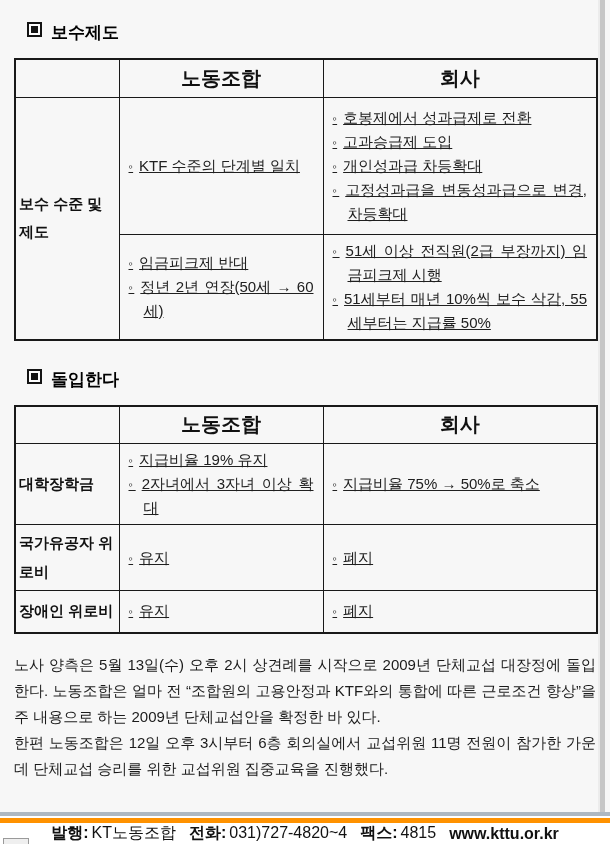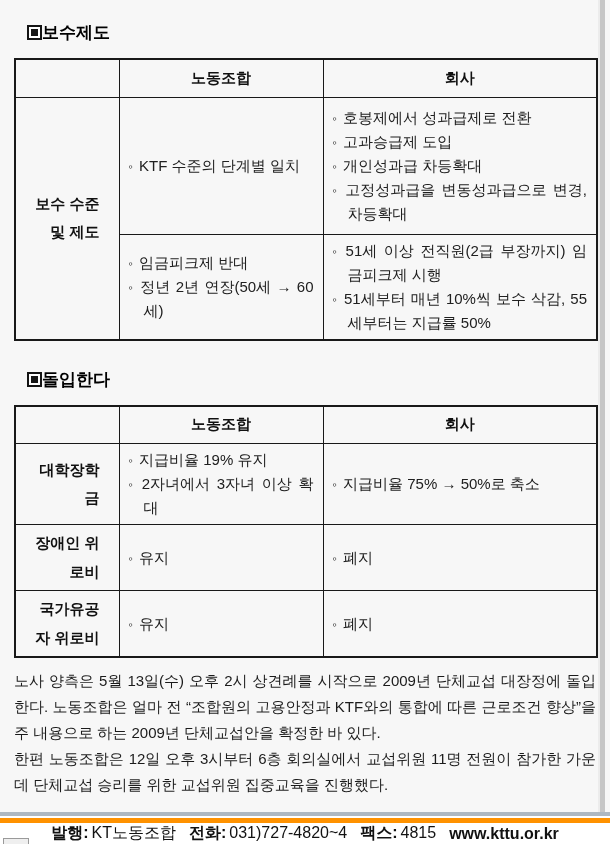--- a/index.html
+++ b/index.html
@@ -14,21 +14,21 @@
   
   .content {
     position:relative;
     width:610px; height:816px;
     background:#f7f7f7;
     border-bottom:4px solid #aeb8c1;
     padding:22px 14px 0 14px;
     overflow:hidden;
   }
   .sec-title {
-    display:flex; align-items:center; 
+    display:flex; gap:9px;
     font-size:17px; font-weight:bold; color:#000;
     margin:0 0 15px 13px;
     line-height:21px;
     font-family:Liberation Serif, serif;
   }
   .sec-title.second { margin-top:28px; }
   .sq {
     width:15px; height:15px;
     border:2px solid #141414;
     background:#fdfdfd;
@@ -39,39 +39,40 @@
 
   table.tbl {
     border-collapse:collapse;
     table-layout:fixed;
     width:582px;
     border:2px solid #191919;
     background:#f7f7f7;
   }
   table.tbl th, table.tbl td { border:1px solid #191919; vertical-align:middle; }
   th.colhead, th.corner {
-    font-size:15px; font-weight:bold; text-align:center; color:#111;
+    font-size:20px; font-weight:bold; text-align:center; color:#111;
   }
   tr.headrow { height:38px; }
   th.rowlabel {
-    font-size:15px; font-weight:bold; text-align:right; color:#111;
-    line-height:1.9; padding:4px 19px;
+    font-size:15px; font-weight:bold; text-align:left; color:#111;
+    line-height:1.9; padding:4px 3px;
   }
   td.cell { padding:4px 9px; font-size:15px; }
   td.cell ul { list-style:none; }
   td.cell li {
     line-height:1.6;
     text-align:justify;
     word-break:break-all;
     padding-left:15px; text-indent:-15px;
     color:#202020;
+    text-decoration:underline;
   }
   td.cell .b { margin-right:6px; font-size:13px; color:#202020; }
 
-  .paras { margin-top:10px; width:582px; }
+  .paras { margin-top:18px; width:582px; }
   .paras p {
     font-size:15px; line-height:26px;
     text-align:justify; word-break:break-all; color:#1b1b1b;
   }
 
   .scrollbar {
     position:absolute; top:0; right:5px;
     width:7px; height:812px;
     background:#c6c6c6;
     border-left:2px solid #ececec;
@@ -181,35 +182,35 @@
                 <li><span class="b">◦</span><span>지급비율 19% 유지</span></li>
                 <li><span class="b">◦</span><span>2자녀에서 3자녀 이상 확대</span></li>
               </ul>
             </td>
             <td class="cell">
               <ul>
                 <li><span class="b">◦</span><span>지급비율 75% → 50%로 축소</span></li>
               </ul>
             </td>
           </tr>
+          <tr style="height: 59px;">
+            <th class="rowlabel">국가유공자 위로비</th>
+            <td class="cell">
+              <ul>
+                <li><span class="b">◦</span><span>유지</span></li>
+              </ul>
+            </td>
+            <td class="cell">
+              <ul>
+                <li><span class="b">◦</span><span>폐지</span></li>
+              </ul>
+            </td>
+          </tr>
           <tr style="height: 42px;">
             <th class="rowlabel">장애인 위로비</th>
-            <td class="cell">
-              <ul>
-                <li><span class="b">◦</span><span>유지</span></li>
-              </ul>
-            </td>
-            <td class="cell">
-              <ul>
-                <li><span class="b">◦</span><span>폐지</span></li>
-              </ul>
-            </td>
-          </tr>
-          <tr style="height: 59px;">
-            <th class="rowlabel">국가유공자 위로비</th>
             <td class="cell">
               <ul>
                 <li><span class="b">◦</span><span>유지</span></li>
               </ul>
             </td>
             <td class="cell">
               <ul>
                 <li><span class="b">◦</span><span>폐지</span></li>
               </ul>
             </td>

